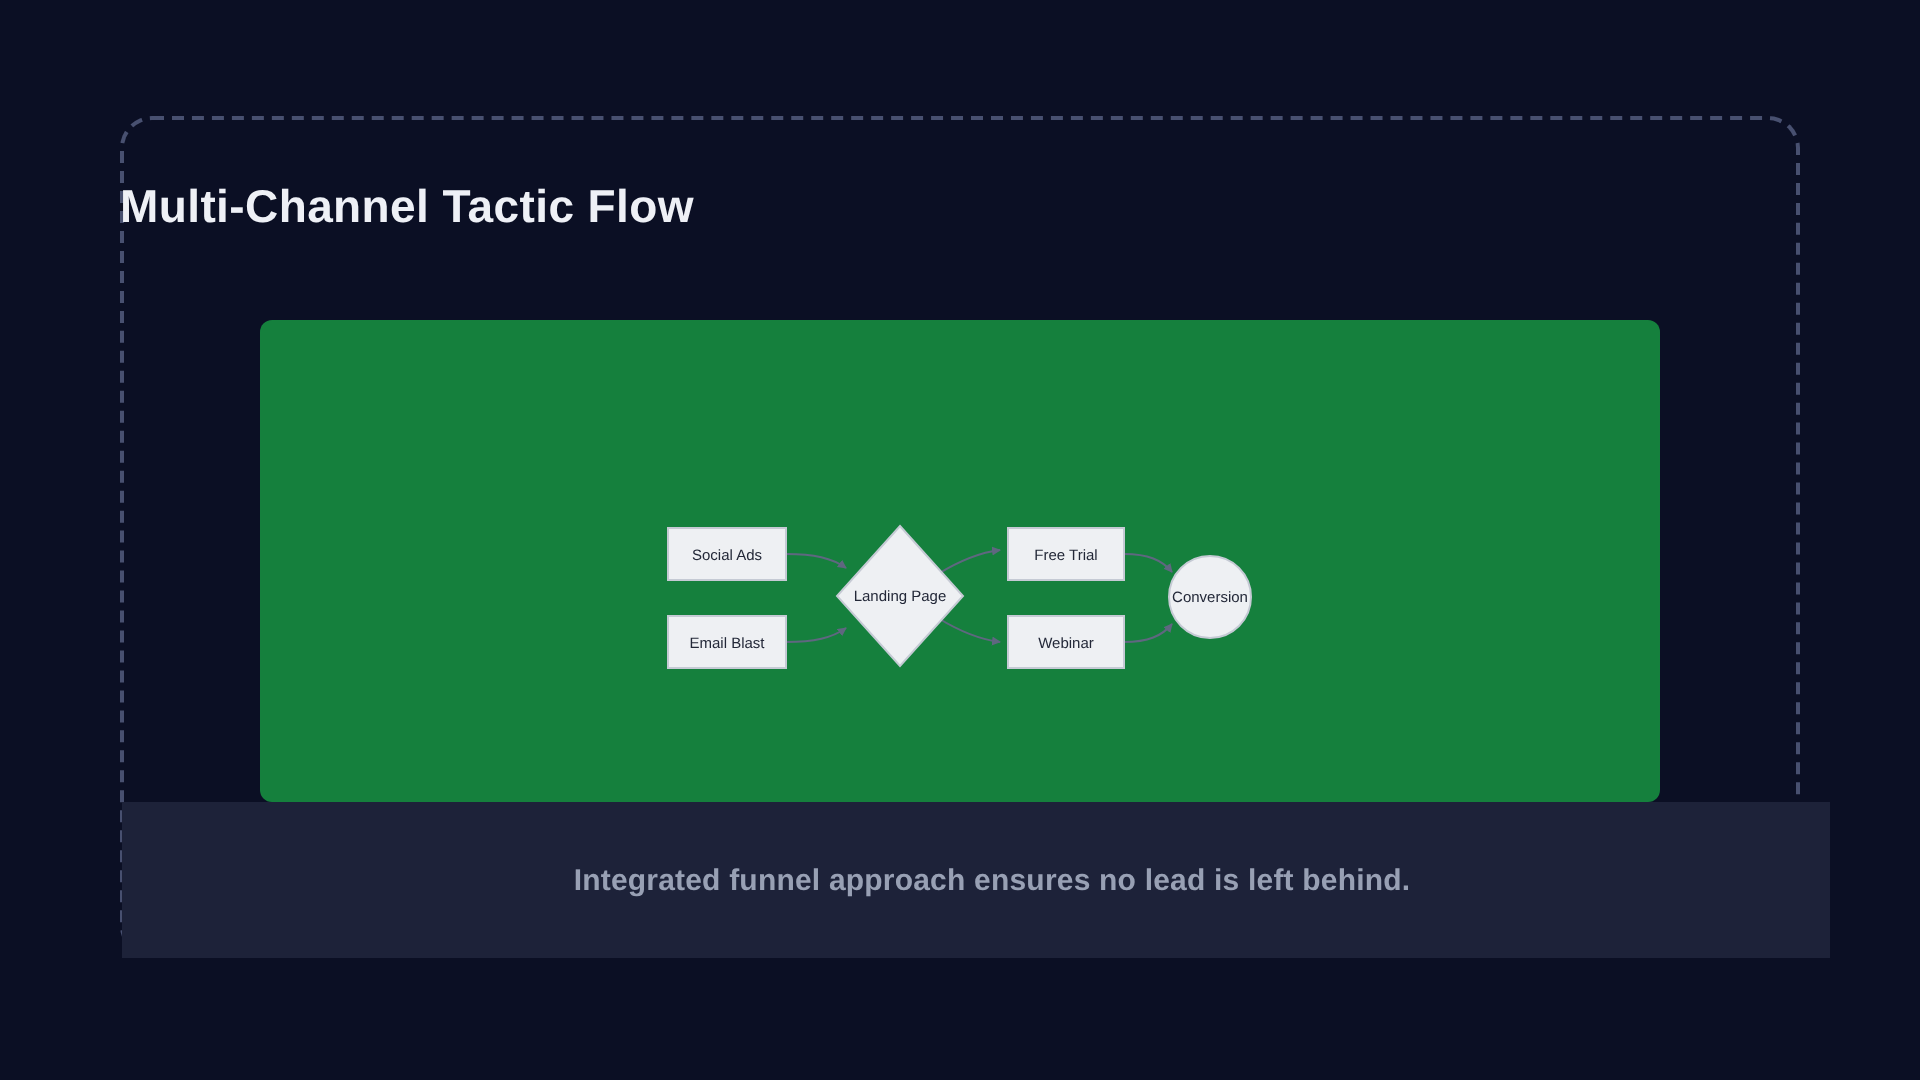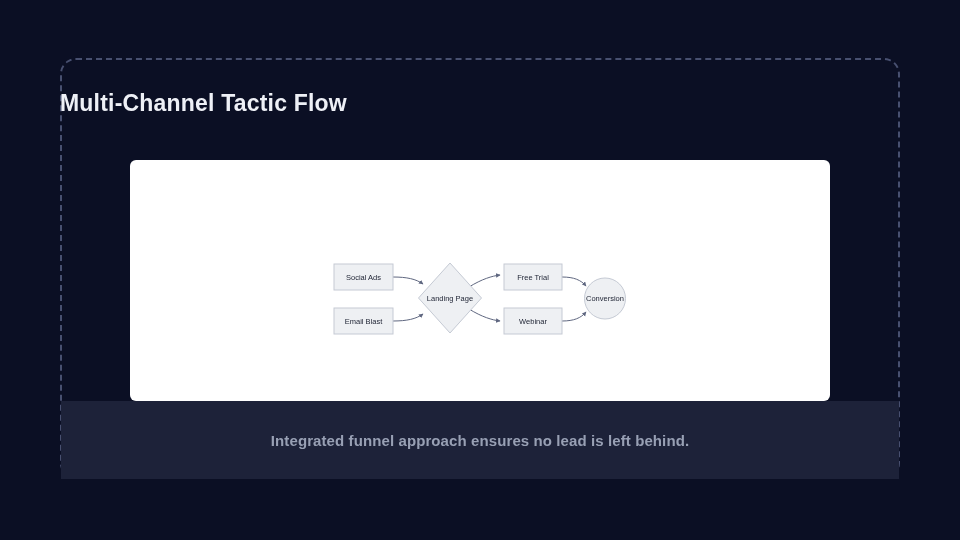--- a/index.html
+++ b/index.html
@@ -28,21 +28,21 @@
     font-size: 23px;
     font-weight: 700;
     letter-spacing: 0.2px;
     color: #eef0f6;
     z-index: 2;
   }
   .flow-canvas {
     position: absolute;
     left: 130px; top: 160px;
     width: 700px; height: 241px;
-    background: #ffffff;
+    background: #15803d;
     border-radius: 6px;
     z-index: 2;
   }
   .flow-canvas svg { display: block; }
   .edge {
     fill: none;
     stroke: #5f6780;
     stroke-width: 1;
   }
   .node-shape {
@@ -59,20 +59,21 @@
   }
   .caption-bar {
     position: absolute;
     left: 61px; top: 401px;
     width: 838px; height: 78px;
     background: #1d2239;
     display: flex;
     align-items: center;
     justify-content: center;
     z-index: 3;
+    padding-left: 16px;
   }
   .caption-text {
     margin: 0;
     color: #98a0b4;
     font-size: 15px;
     font-weight: 600;
     letter-spacing: 0.1px;
   }
 </style>
 </head>

